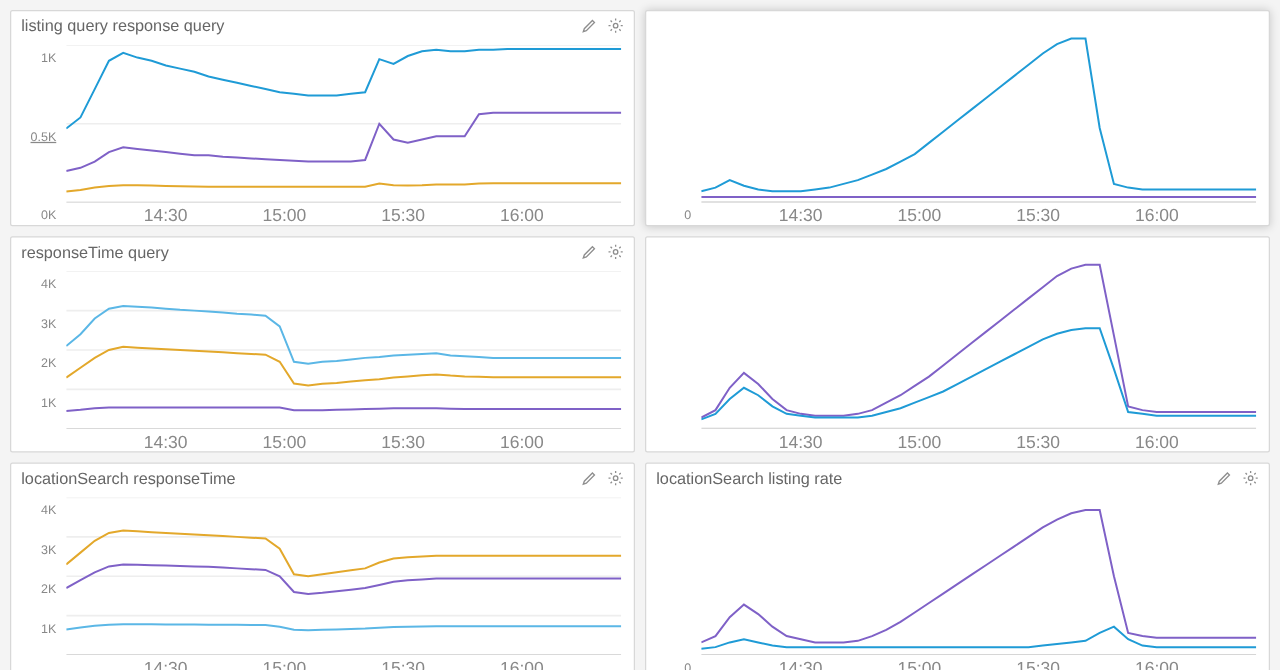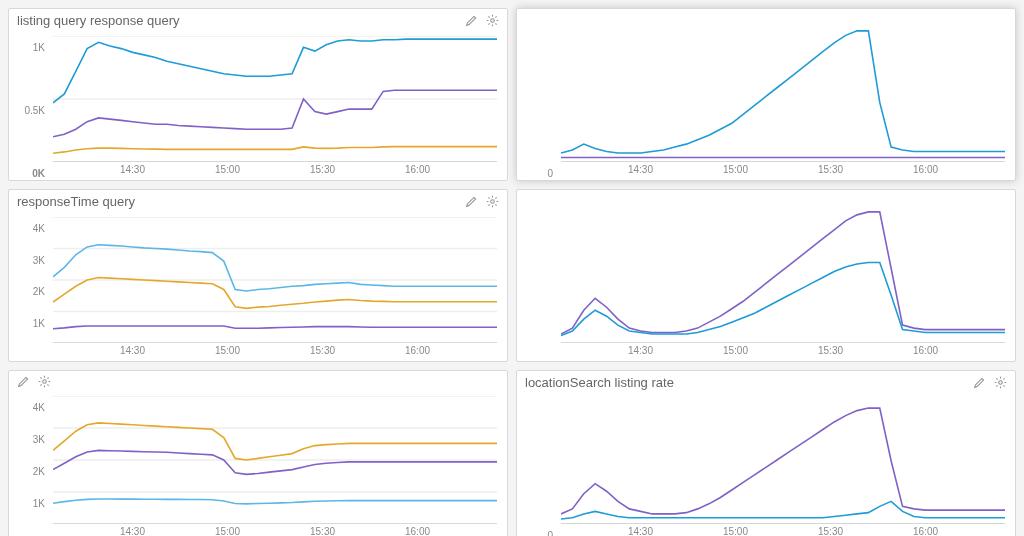--- a/index.html
+++ b/index.html
@@ -8,21 +8,21 @@
   .panel.active{box-shadow:0 0 8px rgba(0,0,0,.18)}
   .panel-header{display:flex;align-items:center;padding:4px 8px;font-size:13px;color:#666}
   .panel-title{flex:1;white-space:nowrap;overflow:hidden;text-overflow:ellipsis}
   .panel-icons{display:flex;gap:8px;color:#8e8e8e}
   .panel-icons svg{width:13px;height:13px;display:block}
   .icon-btn{cursor:pointer;line-height:0}
   .chart-area{position:relative;flex:1;min-height:130px;padding:2px 10px 16px 44px}
   .y-axis{position:absolute;left:0;top:4px;bottom:18px;width:40px}
   .y-tick{position:absolute;right:4px;font-size:10px;color:#888;transform:translateY(50%)}
   .x-axis{position:absolute;left:44px;right:10px;bottom:2px;height:14px}
-  .x-tick{position:absolute;font-size:10px;color:#888;transform:translateX(-50%)}
+  .x-tick{position:absolute;font-size:14px;color:#888;transform:translateX(-50%)}
   svg.plot{position:absolute;left:44px;right:10px;top:4px;bottom:18px;width:calc(100% - 54px);height:calc(100% - 22px)}
   path.series{fill:none;stroke-width:1.6}
   line.grid{stroke:#eee;stroke-width:1}
   line.axis{stroke:#ccc;stroke-width:1}
 </style>
 </head>
 <body>
 
 <div class="dash" id="dash">
     <div class="panel">
@@ -37,22 +37,22 @@
           <span class="icon-btn">
             <svg viewBox="0 0 16 16" fill="none" stroke="currentColor" stroke-width="1.3">
               <circle cx="8" cy="8" r="2.2"></circle>
               <path d="M8 1v2M8 13v2M1 8h2M13 8h2M3 3l1.4 1.4M11.6 11.6L13 13M13 3l-1.4 1.4M4.4 11.6L3 13"></path>
             </svg>
           </span>
         </div>
       </div>
       <div class="chart-area">
         <div class="y-axis">
-          <div class="y-tick" style="top: 100%; font-weight: bold;">0K</div>
-          <div class="y-tick" style="top: 50%;">0.5K</div>
+          <div class="y-tick" style="top: 100%;">0K</div>
+          <div class="y-tick" style="top: 50%; text-decoration: underline;">0.5K</div>
           <div class="y-tick" style="top: 0%;">1K</div>
         </div>
         <div class="x-axis">
           <div class="x-tick" style="left: 17.9%;">14:30</div>
           <div class="x-tick" style="left: 39.3%;">15:00</div>
           <div class="x-tick" style="left: 60.7%;">15:30</div>
           <div class="x-tick" style="left: 82.1%;">16:00</div>
         </div>
         <svg class="plot" viewBox="0 0 100 100" preserveAspectRatio="none">
           <line class="grid" x1="0" x2="100" y1="100" y2="100"></line>
@@ -137,20 +137,21 @@
         </div>
         <svg class="plot" viewBox="0 0 100 100" preserveAspectRatio="none">
           <line class="axis" x1="0" x2="100" y1="100" y2="100"></line>
           <path class="series" d="M0.00 94.00 L2.56 90.00 L5.13 78.00 L7.69 70.00 L10.26 76.00 L12.82 84.00 L15.38 90.00 L17.95 92.00 L20.51 93.00 L23.08 93.00 L25.64 93.00 L28.21 92.00 L30.77 90.00 L33.33 86.00 L35.90 82.00 L38.46 77.00 L41.03 72.00 L43.59 66.00 L46.15 60.00 L48.72 54.00 L51.28 48.00 L53.85 42.00 L56.41 36.00 L58.97 30.00 L61.54 24.00 L64.10 18.00 L66.67 14.00 L69.23 12.00 L71.79 12.00 L74.36 50.00 L76.92 88.00 L79.49 90.00 L82.05 91.00 L84.62 91.00 L87.18 91.00 L89.74 91.00 L92.31 91.00 L94.87 91.00 L97.44 91.00 L100.00 91.00 " stroke="#7f61c7" vector-effect="non-scaling-stroke"></path>
           <path class="series" d="M0.00 95.00 L2.56 92.00 L5.13 84.00 L7.69 78.00 L10.26 82.00 L12.82 88.00 L15.38 92.00 L17.95 93.00 L20.51 94.00 L23.08 94.00 L25.64 94.00 L28.21 94.00 L30.77 93.00 L33.33 91.00 L35.90 89.00 L38.46 86.00 L41.03 83.00 L43.59 80.00 L46.15 76.00 L48.72 72.00 L51.28 68.00 L53.85 64.00 L56.41 60.00 L58.97 56.00 L61.54 52.00 L64.10 49.00 L66.67 47.00 L69.23 46.00 L71.79 46.00 L74.36 68.00 L76.92 91.00 L79.49 92.00 L82.05 93.00 L84.62 93.00 L87.18 93.00 L89.74 93.00 L92.31 93.00 L94.87 93.00 L97.44 93.00 L100.00 93.00 " stroke="#1f9bd6" vector-effect="non-scaling-stroke"></path>
         </svg>
       </div>
     </div>
     <div class="panel">
       <div class="panel-header">
+        <span class="panel-title">locationSearch responseTime</span>
         <div class="panel-icons">
           <span class="icon-btn">
             <svg viewBox="0 0 16 16" fill="none" stroke="currentColor" stroke-width="1.3">
               <path d="M2 14l1-3 8-8 2 2-8 8-3 1z"></path>
             </svg>
           </span>
           <span class="icon-btn">
             <svg viewBox="0 0 16 16" fill="none" stroke="currentColor" stroke-width="1.3">
               <circle cx="8" cy="8" r="2.2"></circle>
               <path d="M8 1v2M8 13v2M1 8h2M13 8h2M3 3l1.4 1.4M11.6 11.6L13 13M13 3l-1.4 1.4M4.4 11.6L3 13"></path>

